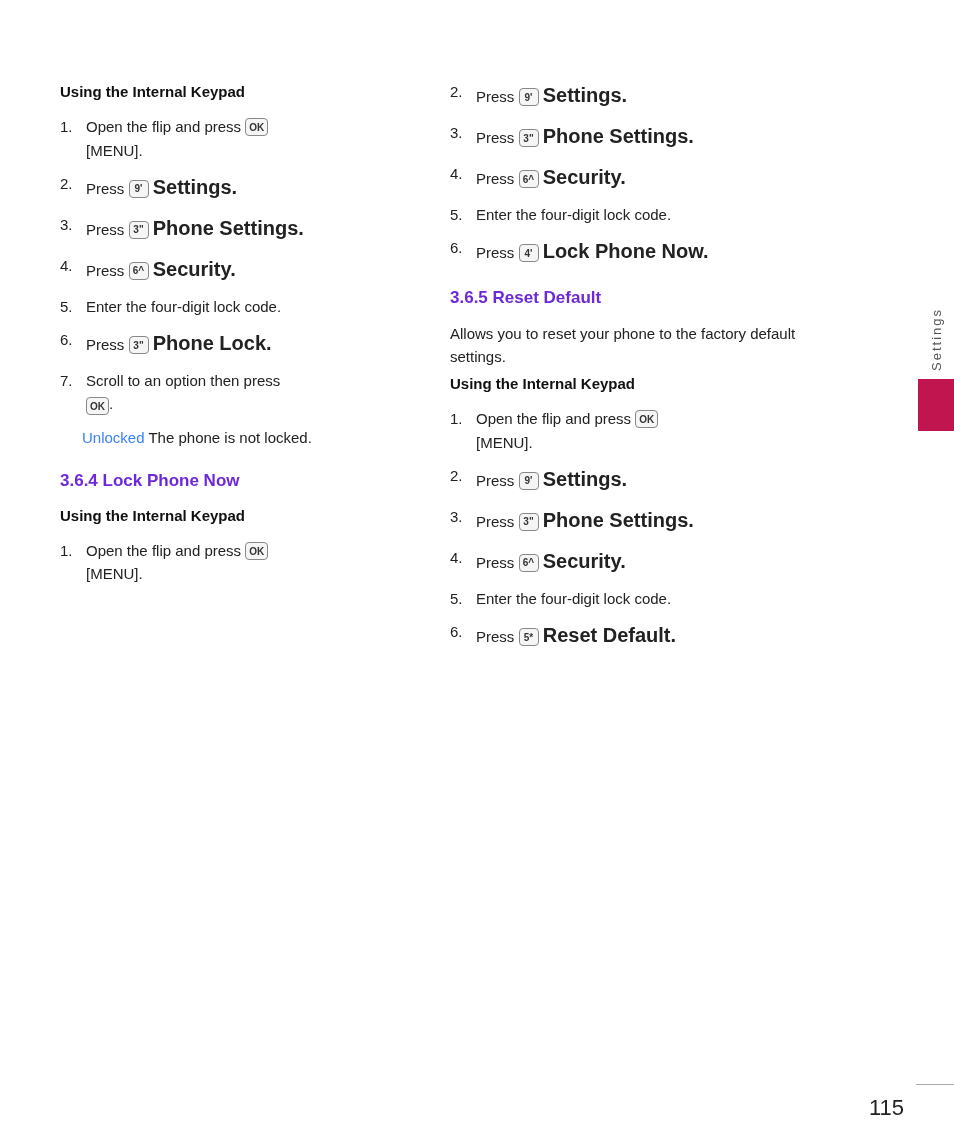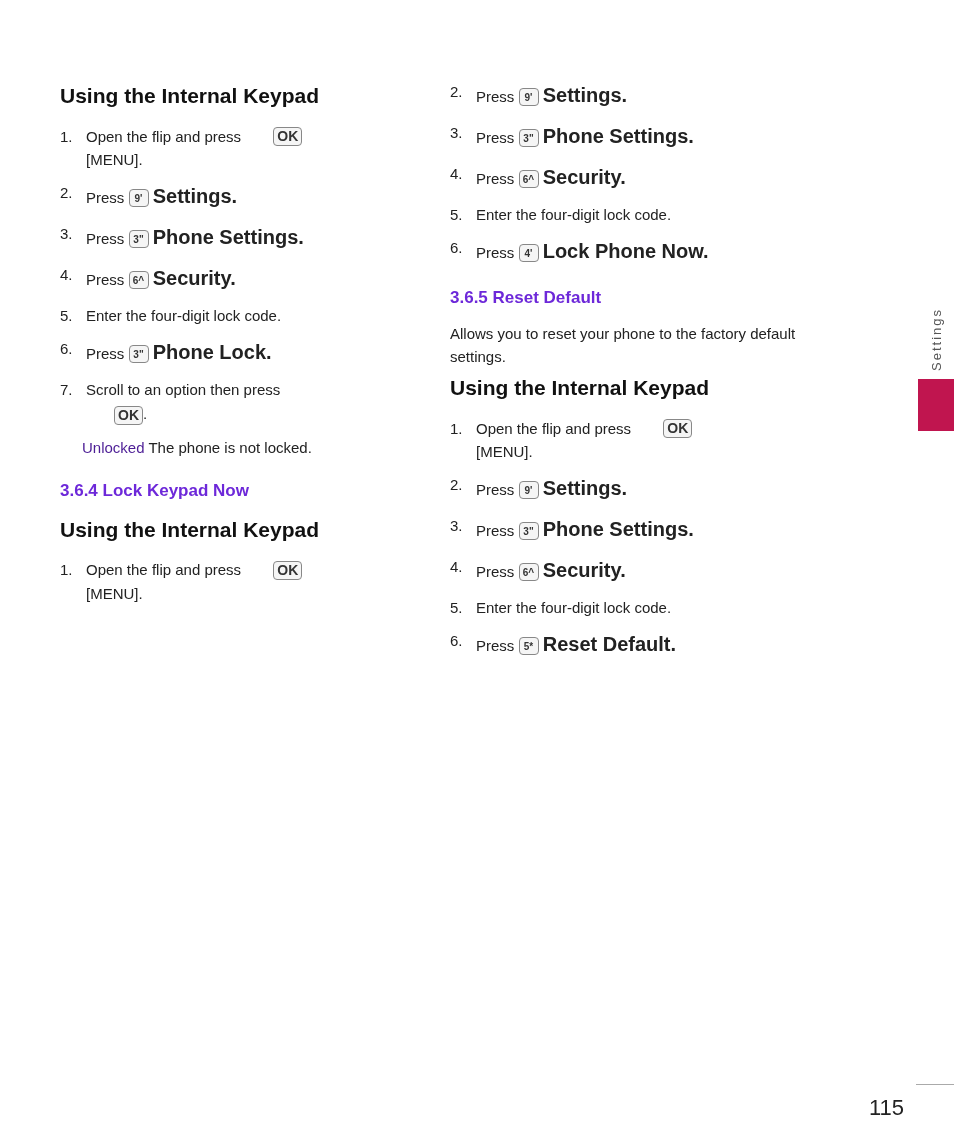--- a/index.html
+++ b/index.html
@@ -38,21 +38,21 @@
     .right-column {
       width: 380px;
       padding-left: 10px;
       font-size: 15px;
       line-height: 1.55;
       color: #222;
     }
 
     .section-heading {
       font-weight: bold;
-      font-size: 21px;
+      font-size: 15px;
       margin-bottom: 12px;
       color: #111;
     }
 
     .section-subheading {
       font-weight: bold;
       font-size: 17px;
       margin-bottom: 10px;
       color: #6d28d9;
       margin-top: 18px;
@@ -95,39 +95,38 @@
       min-height: 20px;
       padding: 1px 3px;
       background: #f5f5f5;
       vertical-align: middle;
       position: relative;
       top: -1px;
       line-height: 1.1;
     }
 
     .key-ok {
-      font-size: 14px;
+      font-size: 10px;
       min-width: 22px;
       min-height: 18px;
-      margin-left: 28px;
     }
 
     .key-number {
       font-size: 10px;
       min-width: 20px;
       min-height: 18px;
     }
 
     .bold-label {
       font-weight: bold;
       font-size: 20px;
     }
 
     .colored-term {
-      color: #4c1d95;
+      color: #3b82f6;
       font-weight: normal;
     }
 
     .indented-note {
       margin-left: 22px;
       margin-bottom: 10px;
       font-size: 15px;
       line-height: 1.55;
     }
 
@@ -242,21 +241,21 @@
             <span class="key-btn key-ok" style="margin-top:4px;">OK</span>.
           </span>
         </li>
       </ul>
 
       <div class="indented-note">
         <span class="colored-term">Unlocked</span>  The phone is not locked.
       </div>
 
       <div class="section-divider"></div>
-      <div class="section-subheading">3.6.4 Lock Keypad Now</div>
+      <div class="section-subheading">3.6.4 Lock Phone Now</div>
       <div class="section-heading">Using the Internal Keypad</div>
 
       <ul class="step-list">
         <li>
           <span class="step-number">1.</span>
           <span class="step-text">
             Open the flip and press <span class="key-btn key-ok">OK</span><br>
             [MENU].
           </span>
         </li>

